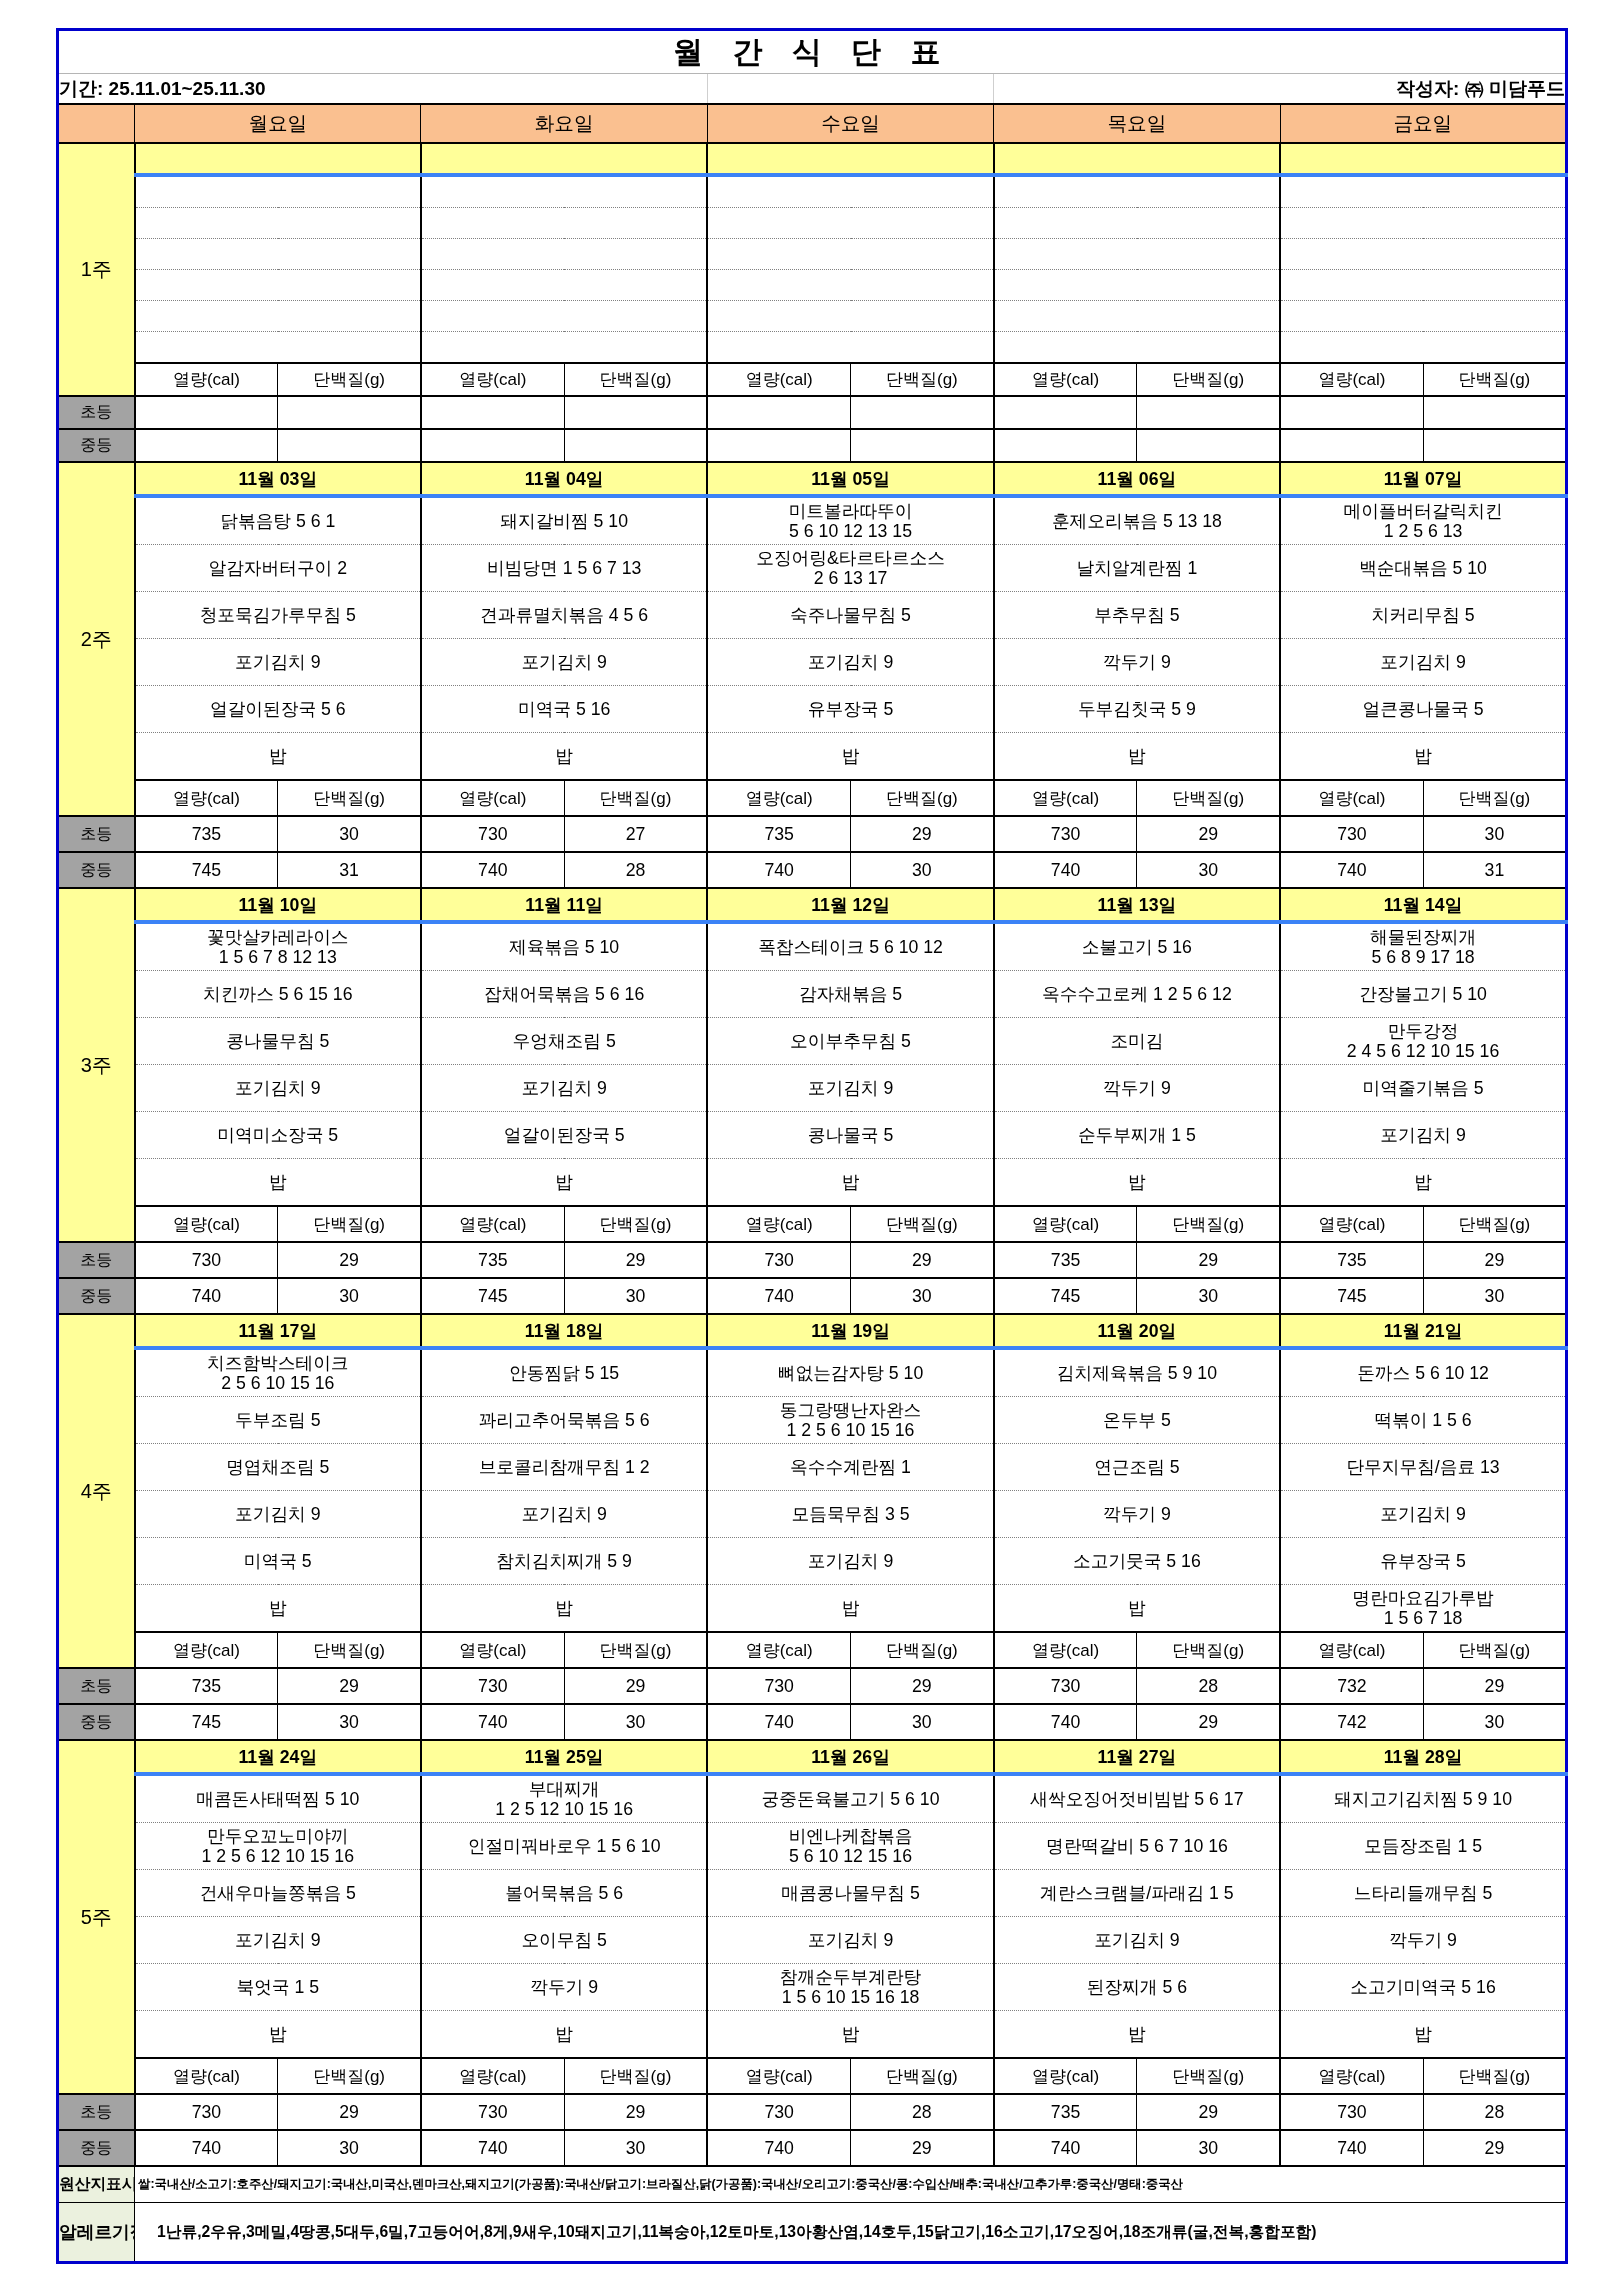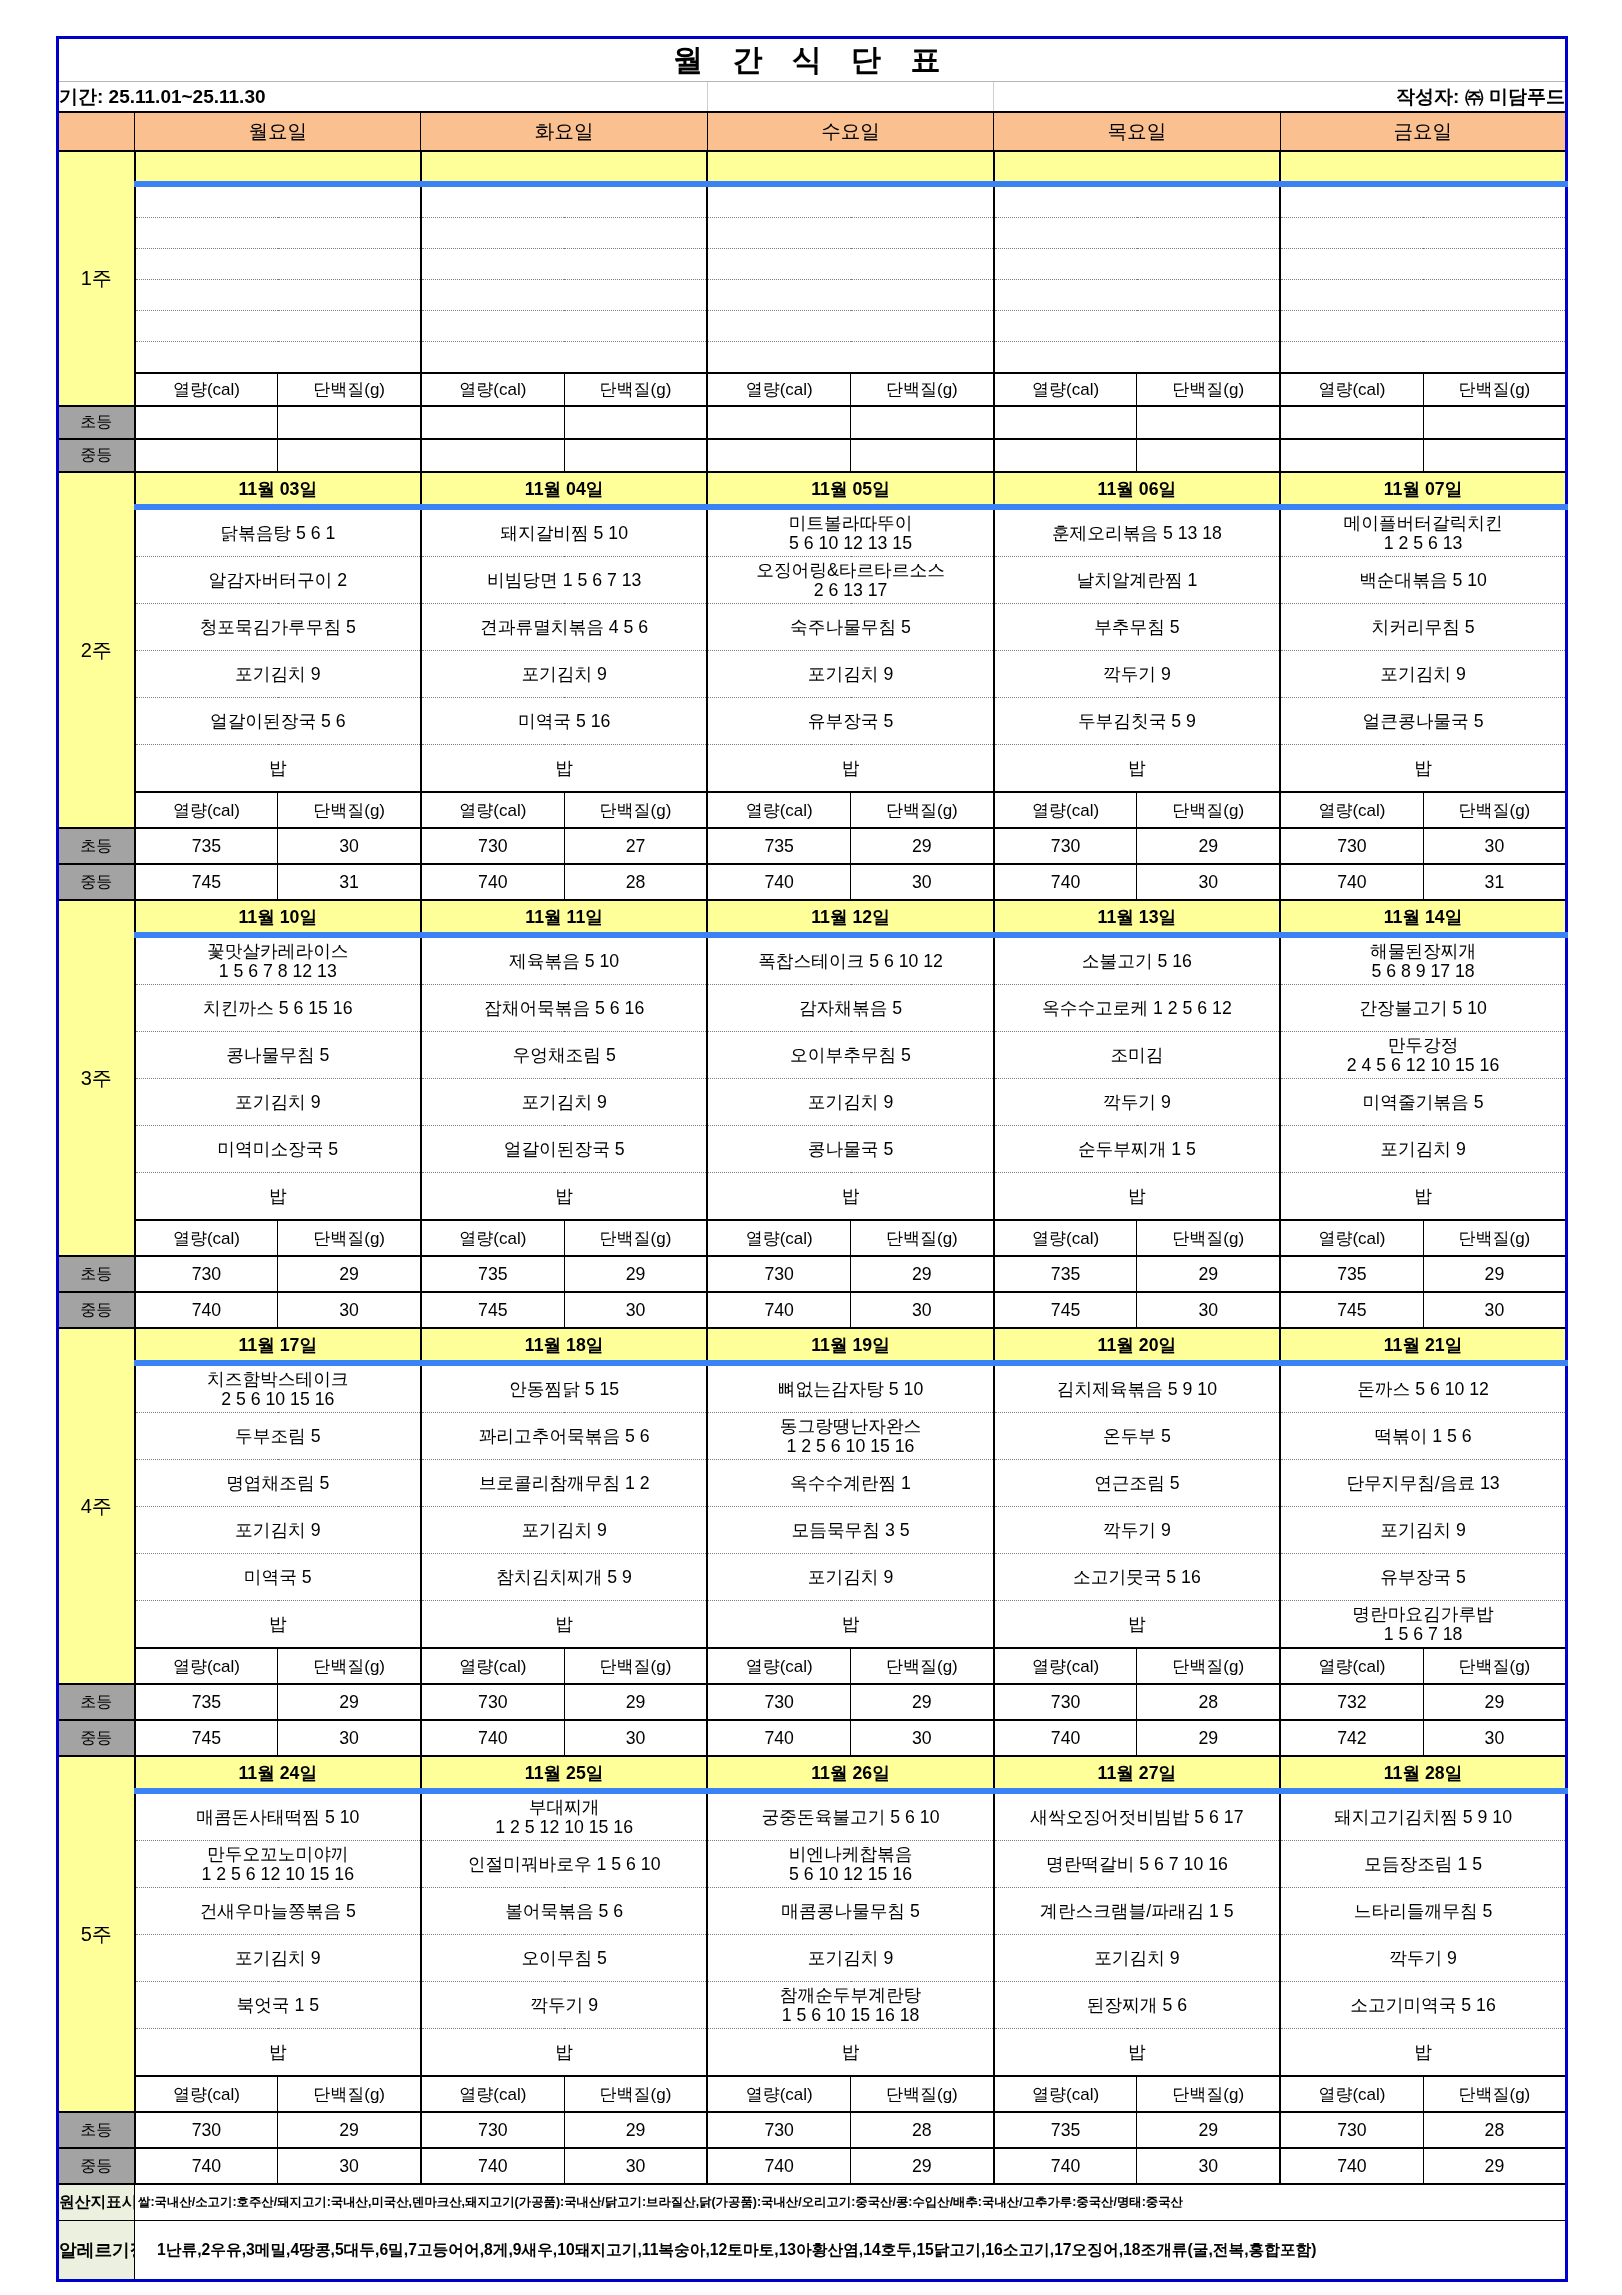--- a/index.html
+++ b/index.html
@@ -1,35 +1,35 @@
 <!DOCTYPE html>
 <html style="font-size:10.5px"><head>
 <meta charset="utf-8">
 <style>
   html,body{margin:0;padding:0;background:#e8e8e8;}
   .page{position:relative;width:1623px;height:2295px;background:#ffffff;
         font-family:"Liberation Sans",sans-serif;color:#000;overflow:hidden;}
-  table.menu{position:absolute;left:56px;top:36px;width:1512px;
+  table.menu{position:absolute;left:56px;top:28px;width:1512px;
              border-collapse:collapse;table-layout:fixed;
              border:3.9px solid #0000CC;background:#fff;}
   td,th{padding:0;margin:0;text-align:center;vertical-align:middle;overflow:hidden;}
 
   .title-cell{height:42px;font-size:30px;font-weight:bold;letter-spacing:10.5px;
               border-bottom:0.7px solid #b5b5b5;}
   .info-row td{height:29px;font-size:19px;font-weight:bold;
                border-bottom:2px solid #000;border-right:0.7px solid #cfcfcf;}
   .info-period{text-align:left;}
   .info-author{text-align:right;}
 
   .dayhdr th{height:37px;background:#FAC090;font-size:19.6px;font-weight:normal;
              border:1.3px solid #000;border-top:0;border-bottom:2px solid #000;}
 
   .week-label{background:#FFFF99;font-size:20px;border-top:2px solid #000;}
   .date-cell{height:31px;background:#FFFF99;font-size:17.7px;font-weight:bold;
-             border-top:2px solid #000;border-bottom:6px solid #3b82f6;}
+             border-top:2px solid #000;border-bottom:4px solid #3b82f6;}
   .menu-cell{height:46px;font-size:17.7px;line-height:1.15;white-space:pre-line;
              border-top:1.3px dotted #808080;}
   tr.first .menu-cell{border-top:0;}
   .nut-cell{height:34px;font-size:17px;border-top:2px solid #000;border-bottom:1.3px solid #000;}
   .grade-label{background:#a3a3a3;font-size:16px;}
   .val{height:34px;font-size:17.7px;}
   .elem-row td,.mid-row td{border-top:2px solid #000;border-bottom:2px solid #000;}
 
   tr.w0 .menu-cell{height:30px;}
   tr.w0 .date-cell{height:29px;}

